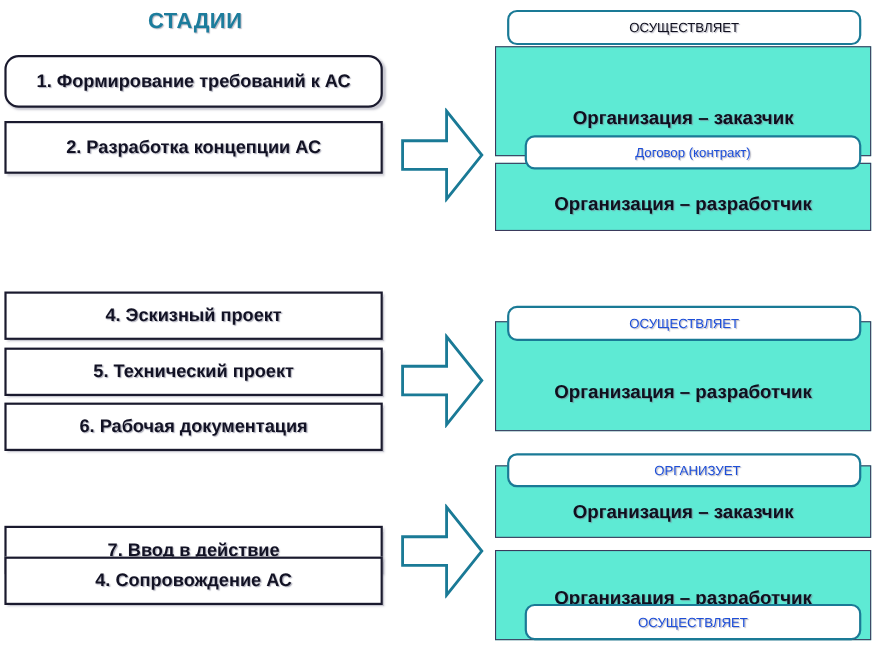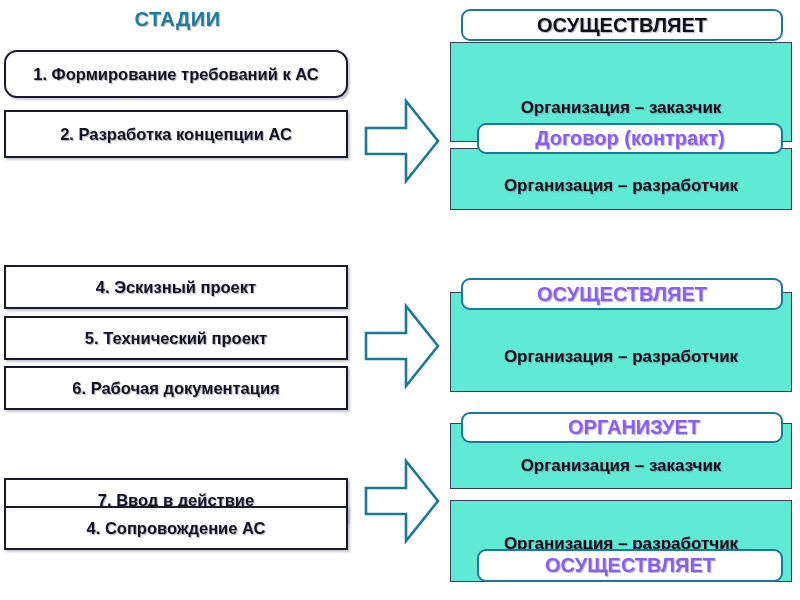--- a/index.html
+++ b/index.html
@@ -87,27 +87,27 @@
     background: #ffffff;
     border: 2.5px solid #1a7a96;
     border-radius: 9px;
     box-sizing: border-box;
     display: flex;
     align-items: center;
     justify-content: center;
     z-index: 5;
   }
   .pill-box span {
-    font-size: 20px;
-    font-weight: bold;
+    font-size: 12px;
+    font-weight: normal;
     white-space: nowrap;
     text-shadow: 1px 1px 1px rgba(120,120,140,0.55);
   }
   .t-dark  { color: #0f0f1e; }
-  .t-teal  { color: #8b5cf6; }
+  .t-teal  { color: #1d4ed8; }
 </style>
 </head>
 <body>
 
 <div id="canvas">
 
   <div class="title">СТАДИИ</div>
 
   <div class="stage-box" style="top:50px;  height:48px;border-radius:13px;">
     <span>1. Формирование требований к АС</span>

